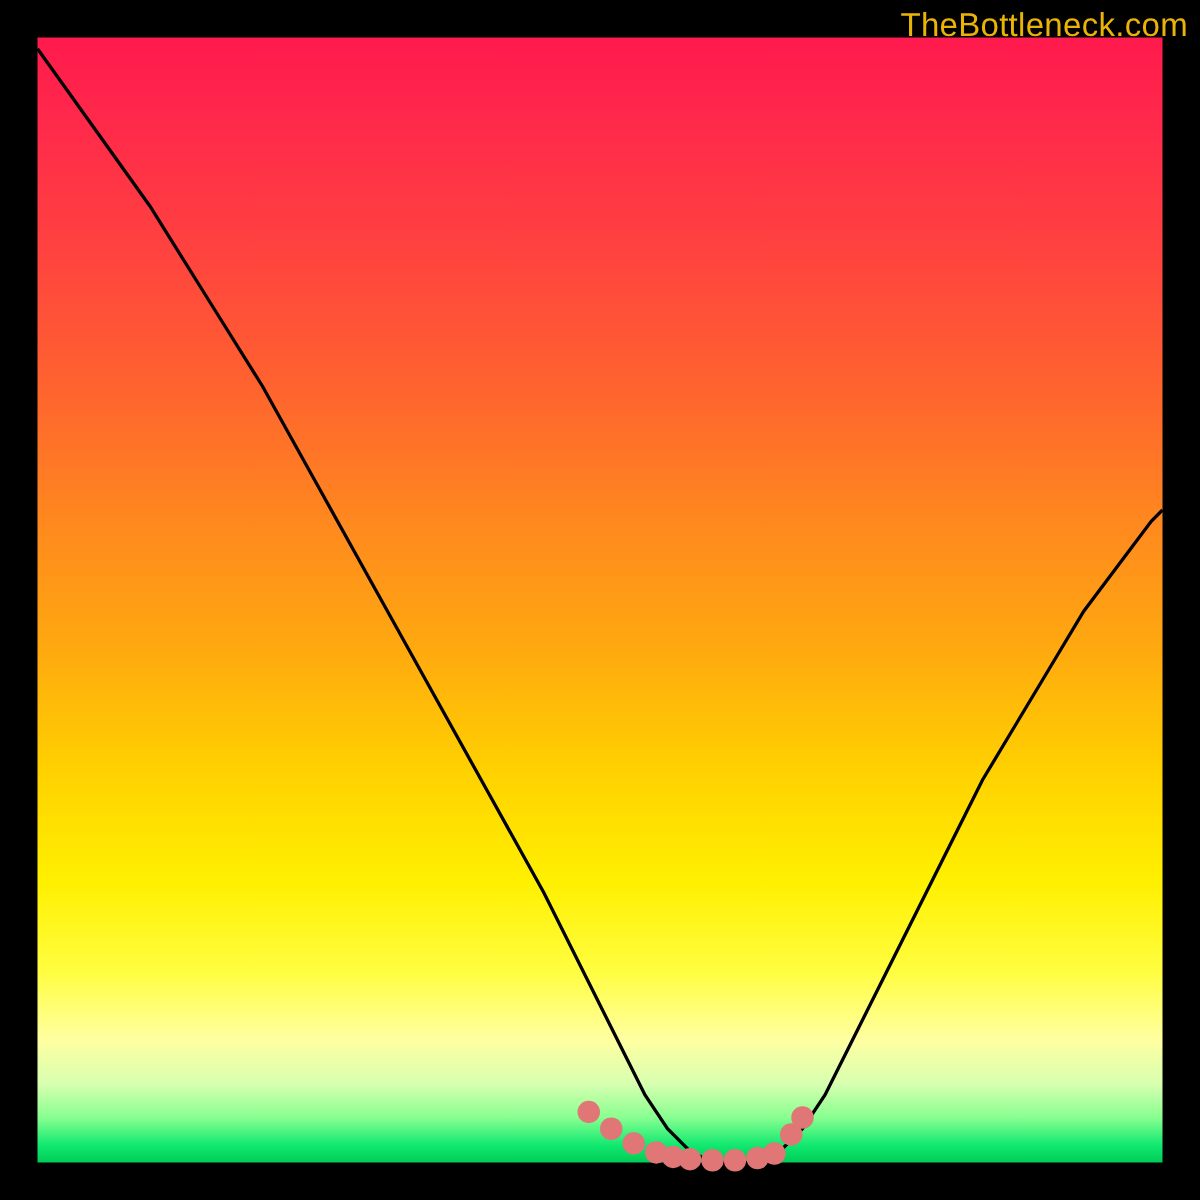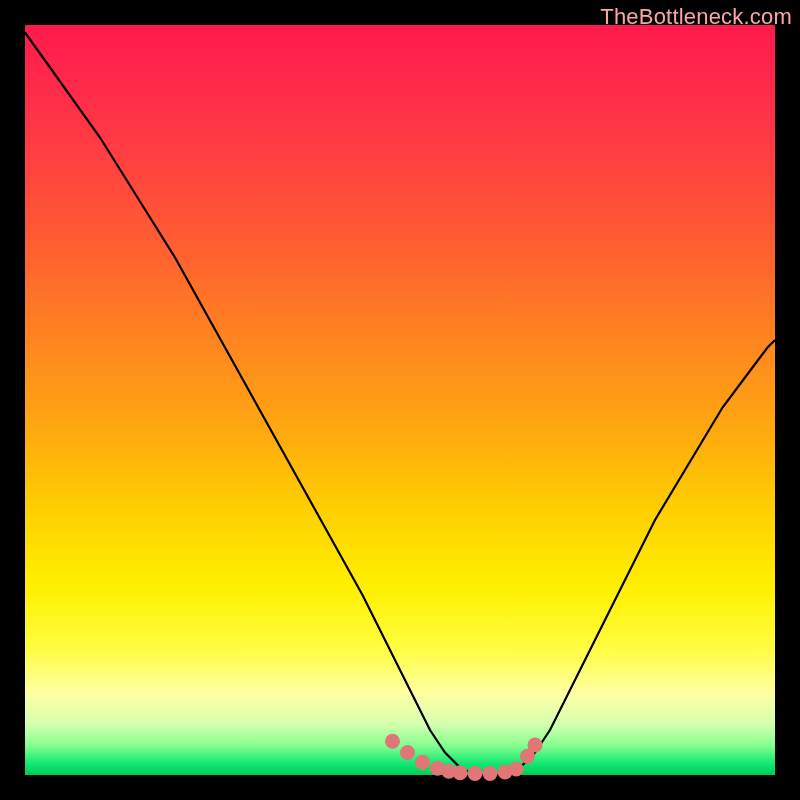--- a/index.html
+++ b/index.html
@@ -45,21 +45,21 @@
     left: 0;
     top: 0;
     width: 750px;
     height: 750px;
     overflow: visible;
   }
   .watermark {
     position: absolute;
     top: 4px;
     right: 8px;
-    color: #fca5a5;
+    color: #eab308;
     font-size: 22px;
     font-weight: 500;
     letter-spacing: 0.2px;
     user-select: none;
     margin-left: 36px;
   }
 </style>
 </head>
 <body>
 

